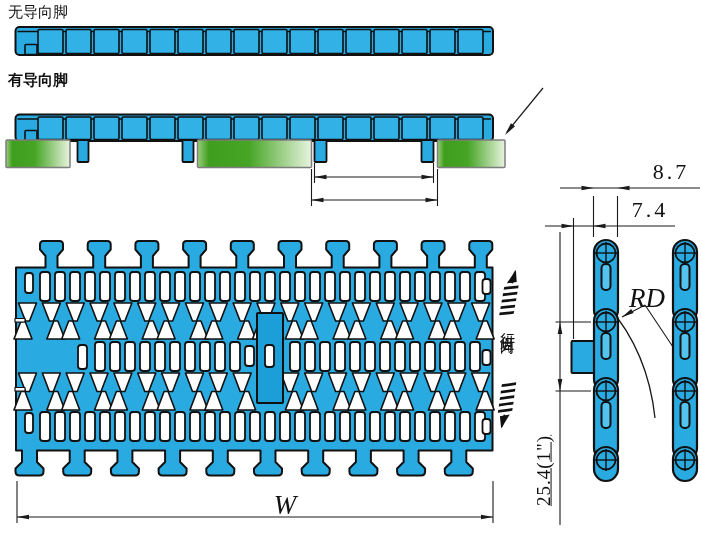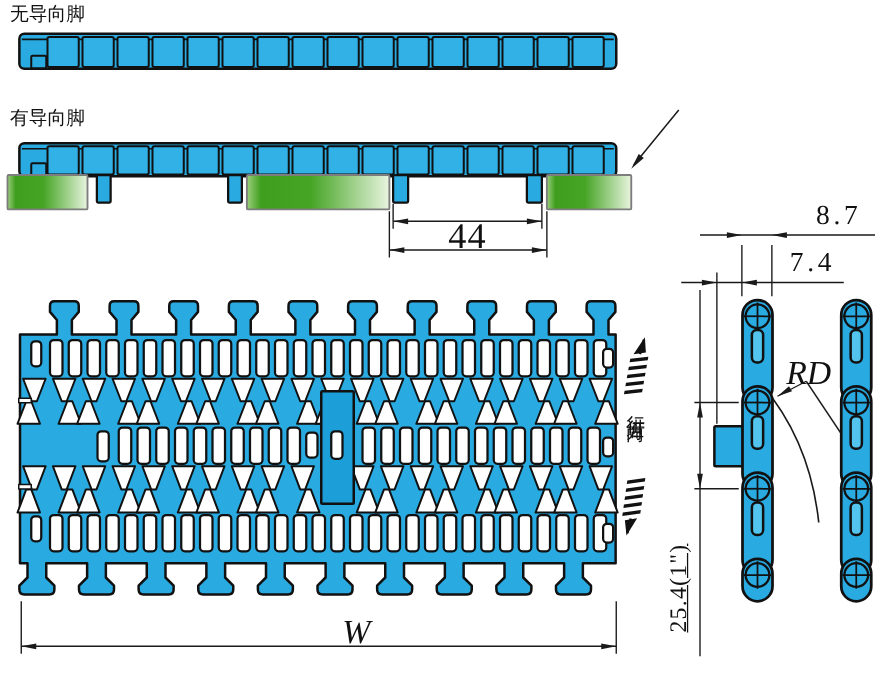--- a/index.html
+++ b/index.html
@@ -334,22 +334,21 @@
       <line x1="685" y1="311" x2="685" y2="333" stroke="#111111" stroke-width="1.4"></line>
       <circle cx="685" cy="391" r="9.5" fill="#29ABE2" stroke="#111111" stroke-width="1.8"></circle>
       <line x1="674" y1="391" x2="696" y2="391" stroke="#111111" stroke-width="1.4"></line>
       <line x1="685" y1="380" x2="685" y2="402" stroke="#111111" stroke-width="1.4"></line>
       <circle cx="685" cy="460" r="9.5" fill="#29ABE2" stroke="#111111" stroke-width="1.8"></circle>
       <line x1="674" y1="460" x2="696" y2="460" stroke="#111111" stroke-width="1.4"></line>
       <line x1="685" y1="449" x2="685" y2="471" stroke="#111111" stroke-width="1.4"></line>
     </svg>
 
   <div class="lbl cjk" style="left:8px;top:4px;">无导向脚</div>
-  <div class="lbl cjk" style="left:8px;top:87px;">有导向脚</div>
+  <div class="lbl cjk" style="left:8px;top:72px;font-weight:bold;">有导向脚</div>
   <div class="lbl vertical" style="left:499px;top:321px;">行进方向</div>
 
-  <div class="lbl dim dim-lg" style="left:334px;top:174px;width:80px;">44</div>
   <div class="lbl dim dim-md" style="left:641px;top:160px;width:60px;">8.7</div>
   <div class="lbl dim dim-md" style="left:620px;top:198px;width:60px;">7.4</div>
   <div class="lbl dim dim-rot" style="left:489px;top:460px;width:110px;">25.4(1")</div>
   <div class="lbl dim dim-it" style="left:262px;top:491px;width:46px;">W</div>
   <div class="lbl dim dim-it" style="left:629px;top:284px;">RD</div>
 </div>
 
 </body></html>

